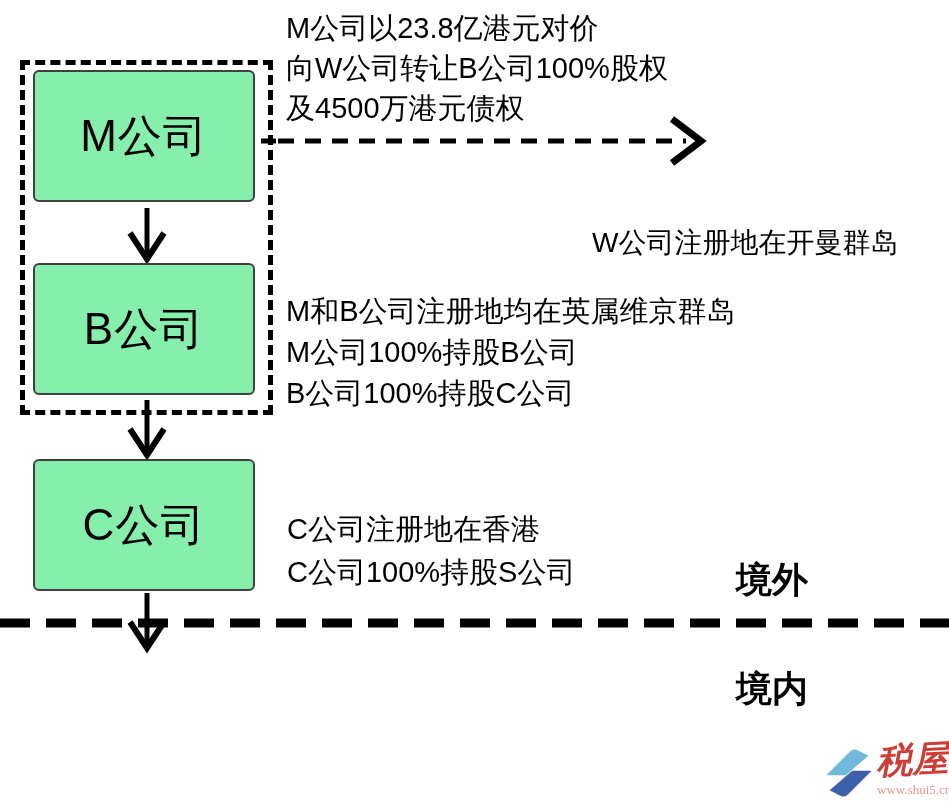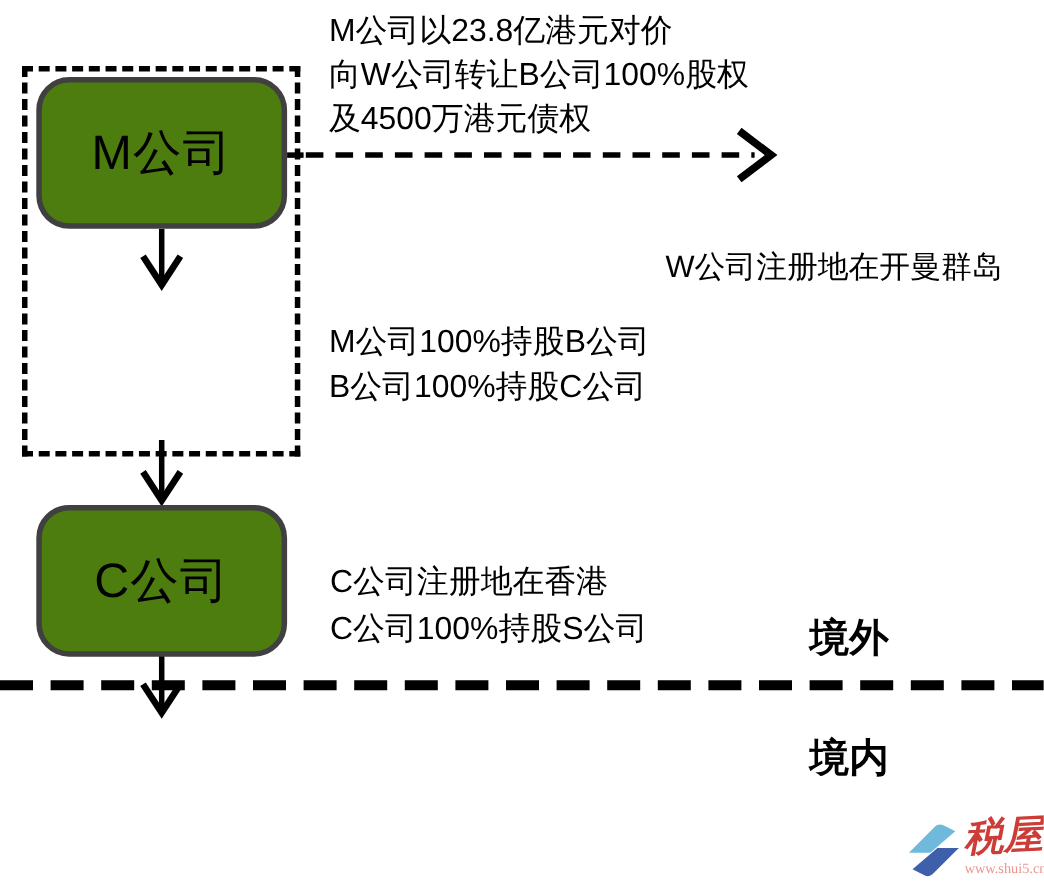--- a/index.html
+++ b/index.html
@@ -21,42 +21,42 @@
   .group-rect {
     position: absolute;
     left: 20px; top: 60px;
     width: 243px; height: 345px;
     border: 5px dashed #000;
     z-index: 1;
   }
   .company-box {
     position: absolute;
     width: 218px; height: 128px;
-    border: 5px solid #404040;
-    border-radius: 30px;
-    background: #4d7c0f;
+    border: 2px solid #404040;
+    border-radius: 6px;
+    background: #86efac;
     display: flex; align-items: center; justify-content: center;
     font-size: 44px;
     color: #000;
     letter-spacing: 1px;
     z-index: 3;
   }
   #box-m { left: 33px; top: 70px; }
   #box-b { left: 33px; top: 263px; }
   #box-c { left: 33px; top: 459px; }
   #box-s { left: 33px; top: 652px; }
   #box-w { left: 706px; top: 72px; width: 214px; height: 126px; }
   .note {
     position: absolute;
     color: #000;
     font-size: 29px;
     white-space: nowrap;
     z-index: 4;
   }
-  .note div { white-space: nowrap; margin-left: 13px; }
+  .note div { white-space: nowrap; }
   #note-transfer { left: 286px; top: 8px;  line-height: 40px; }
   #note-w        { left: 592px; top: 224px; font-size: 28px; }
   #note-mb       { left: 286px; top: 291px; line-height: 41px; }
   #note-c        { left: 287px; top: 508px; line-height: 43px; }
   .region-label {
     position: absolute;
     font-size: 36px;
     font-weight: bold;
     color: #000;
     z-index: 4;
@@ -121,35 +121,39 @@
       <line x1="278" y1="141" x2="686" y2="141" stroke-width="5" stroke-dasharray="16 11"></line>
       <path d="M672 119 L701 141 L672 163" stroke-width="7"></path>
     </g>
 
     <line x1="0" y1="623" x2="949" y2="623" stroke="#000" stroke-width="9" stroke-dasharray="30 16"></line>
   </svg>
 
   <div class="company-box" id="box-m">
     <span>M公司</span>
   </div>
+  <div class="company-box" id="box-b">
+    <span>B公司</span>
+  </div>
   <div class="company-box" id="box-c">
     <span>C公司</span>
   </div>
 
   <div class="note" id="note-transfer">
     <div>M公司以23.8亿港元对价</div>
     <div>向W公司转让B公司100%股权</div>
     <div>及4500万港元债权</div>
   </div>
 
   <div class="note" id="note-w">
     <div>W公司注册地在开曼群岛</div>
   </div>
 
   <div class="note" id="note-mb">
+    <div>M和B公司注册地均在英属维京群岛</div>
     <div>M公司100%持股B公司</div>
     <div>B公司100%持股C公司</div>
   </div>
 
   <div class="note" id="note-c">
     <div>C公司注册地在香港</div>
     <div>C公司100%持股S公司</div>
   </div>
 
   <div class="region-label" id="label-offshore">境外</div>

